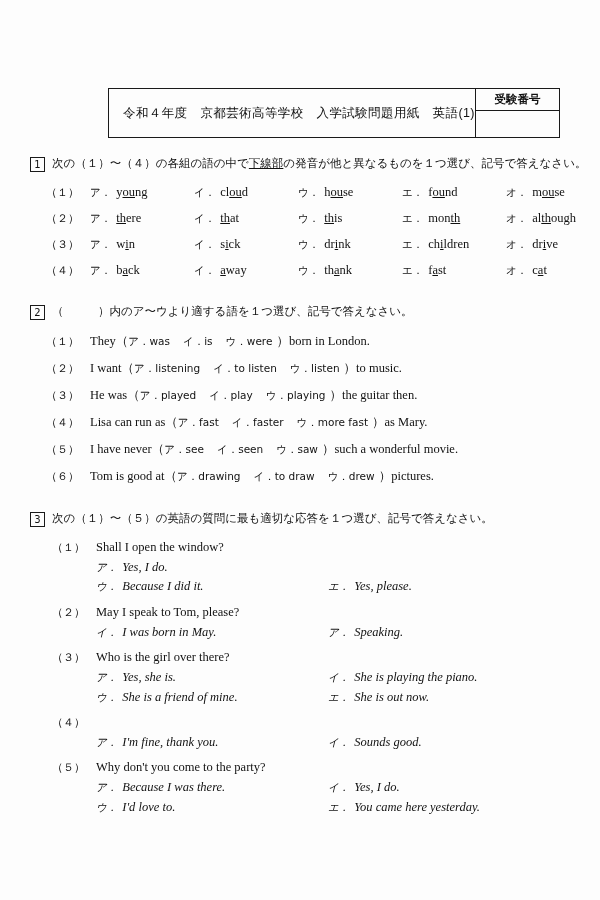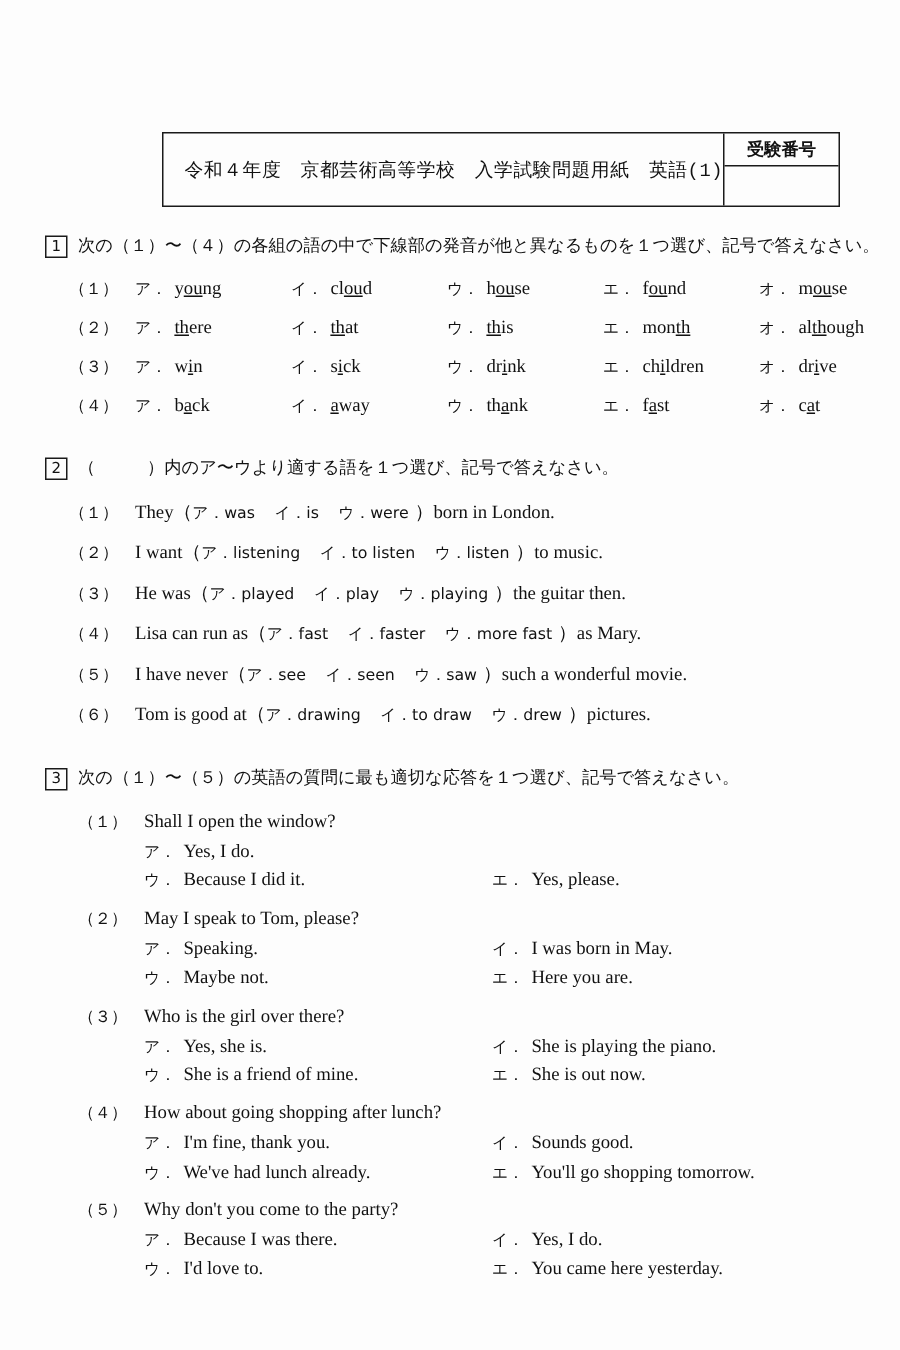--- a/index.html
+++ b/index.html
@@ -30,21 +30,21 @@
     margin-left: 78px;
     margin-right: 10px;
     border: 1px solid #1a1a1a;
     height: 48px;
   }
   .header-title {
     flex: 1 1 auto;
     display: flex;
     align-items: center;
     padding-left: 14px;
-    font-family: Liberation Mono, monospace;
+    font-family: Liberation Sans, sans-serif;
     font-size: 12.5px;
     letter-spacing: 0.4px;
     white-space: nowrap;
   }
   .header-exam {
     width: 84px;
     border-left: 1px solid #1a1a1a;
     display: flex;
     flex-direction: column;
   }
@@ -82,20 +82,21 @@
     border: 1px solid #1a1a1a;
     font-size: 10px;
     margin-right: 7px;
     margin-top: 1px;
     font-family: "DejaVu Sans", sans-serif;
   }
   .section-title {
     white-space: nowrap;
   }
   .section-title .u {
+    text-decoration: underline;
     margin-top: 40px;
   }
 
   
   .q1 {
     margin-top: 13px;
     padding-left: 16px;
   }
   .q1-row {
     display: flex;
@@ -173,20 +174,21 @@
     padding-left: 44px;
   }
   .q3-line {
     display: flex;
     font-size: 12.5px;
     line-height: 1.55;
   }
   .q3-c {
     width: 232px;
     white-space: nowrap;
+    font-style: italic;
   }
   .q3-c .mk {
     font-family: "DejaVu Sans", sans-serif;
     font-size: 10.5px;
     margin-right: 5px;
   }
 </style>
 </head>
 <body>
 
@@ -333,26 +335,22 @@
         </div>
       </div>
 
       <div class="q3-block">
         <div class="q3-q">
           <span class="q3-label">（２）</span>
           <span>May I speak to Tom, please?</span>
         </div>
         <div class="q3-choices">
           <div class="q3-line">
+            <span class="q3-c"><span class="mk">イ．</span><span>I was born in May.</span></span>
             <span class="q3-c"><span class="mk">ア．</span><span>Speaking.</span></span>
-            <span class="q3-c"><span class="mk">イ．</span><span>I was born in May.</span></span>
-          </div>
-          <div class="q3-line">
-            <span class="q3-c"><span class="mk">ウ．</span><span>Maybe not.</span></span>
-            <span class="q3-c"><span class="mk">エ．</span><span>Here you are.</span></span>
           </div>
         </div>
       </div>
 
       <div class="q3-block">
         <div class="q3-q">
           <span class="q3-label">（３）</span>
           <span>Who is the girl over there?</span>
         </div>
         <div class="q3-choices">
@@ -363,30 +361,25 @@
           <div class="q3-line">
             <span class="q3-c"><span class="mk">ウ．</span><span>She is a friend of mine.</span></span>
             <span class="q3-c"><span class="mk">エ．</span><span>She is out now.</span></span>
           </div>
         </div>
       </div>
 
       <div class="q3-block">
         <div class="q3-q">
           <span class="q3-label">（４）</span>
-          <span>How about going shopping after lunch?</span>
         </div>
         <div class="q3-choices">
           <div class="q3-line">
             <span class="q3-c"><span class="mk">ア．</span><span>I'm fine, thank you.</span></span>
             <span class="q3-c"><span class="mk">イ．</span><span>Sounds good.</span></span>
-          </div>
-          <div class="q3-line">
-            <span class="q3-c"><span class="mk">ウ．</span><span>We've had lunch already.</span></span>
-            <span class="q3-c"><span class="mk">エ．</span><span>You'll go shopping tomorrow.</span></span>
           </div>
         </div>
       </div>
 
       <div class="q3-block">
         <div class="q3-q">
           <span class="q3-label">（５）</span>
           <span>Why don't you come to the party?</span>
         </div>
         <div class="q3-choices">

